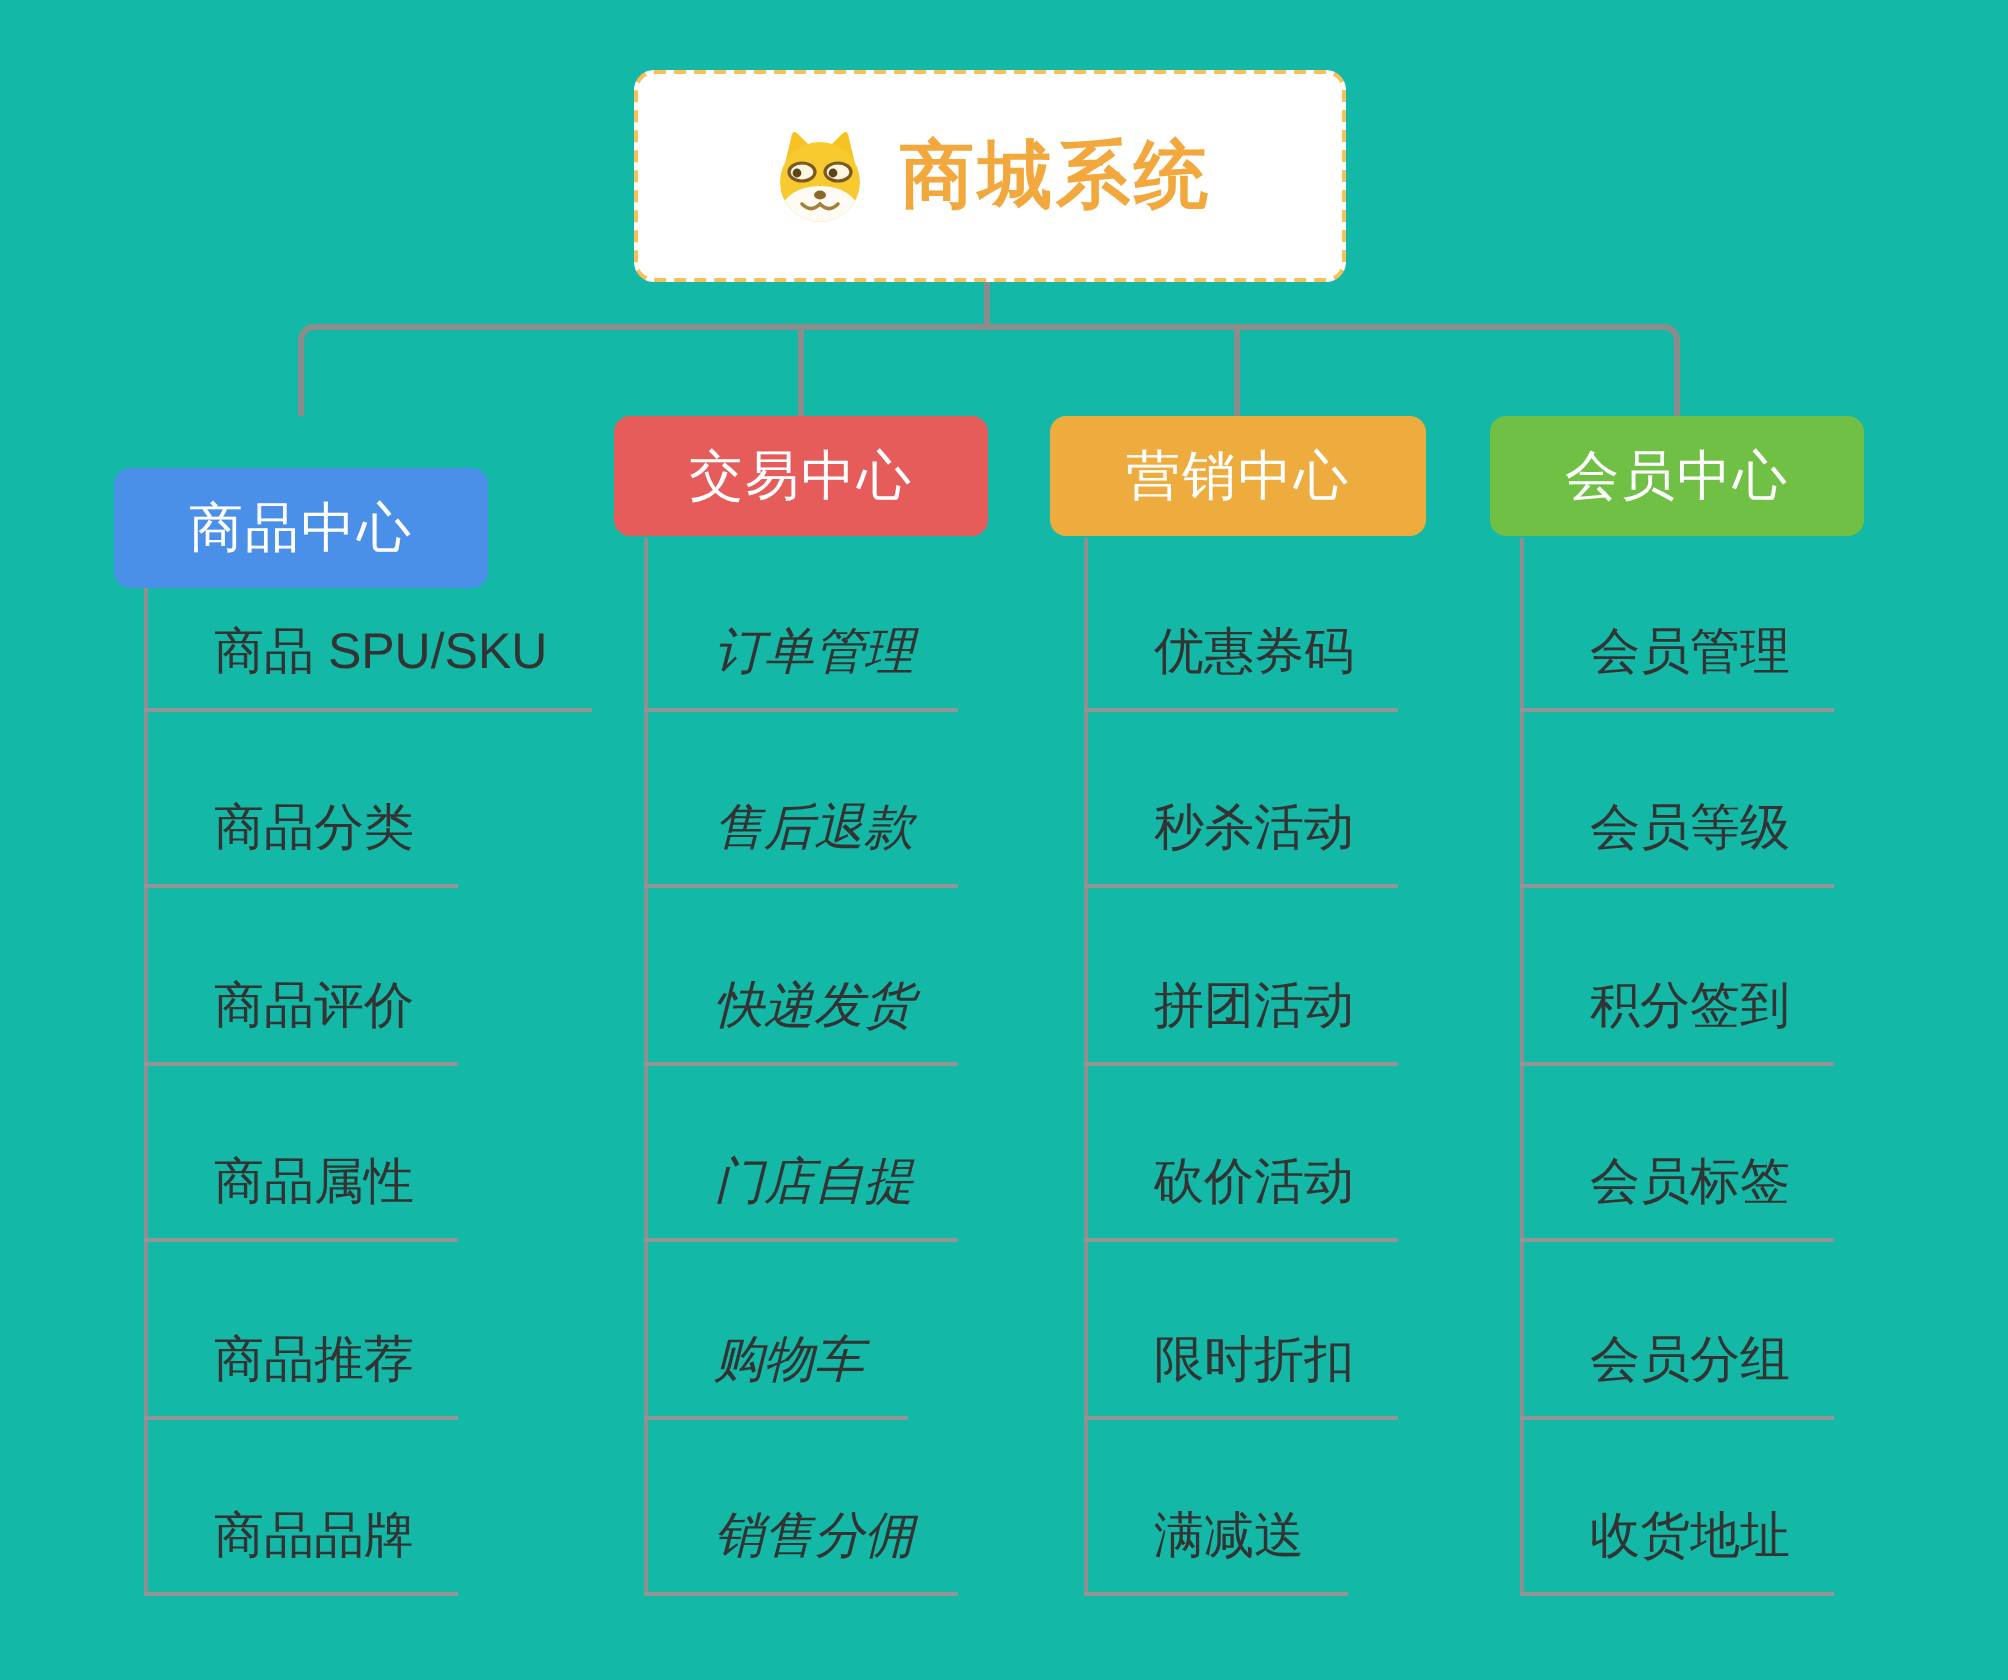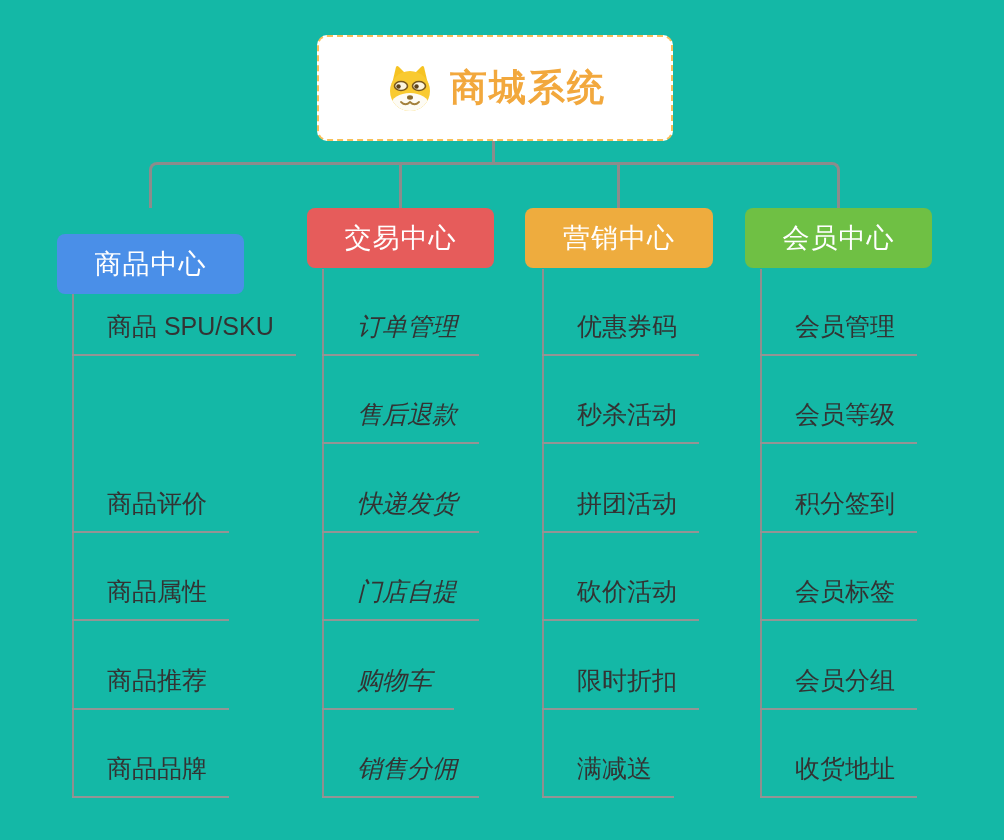--- a/index.html
+++ b/index.html
@@ -147,20 +147,21 @@
     <span>交易中心</span>
   </div>
   <div class="branch-node branch-4" style="background-color: rgb(111, 192, 68);">
     <span>会员中心</span>
   </div>
   <div class="branch-node branch-3" style="background-color: rgb(238, 172, 62);">
     <span>营销中心</span>
   </div>
 
   <div class="leaf c1 r1">商品 SPU/SKU</div>
+  <div class="leaf c1 r2">商品分类</div>
   <div class="leaf c1 r3">商品评价</div>
   <div class="leaf c1 r4">商品属性</div>
   <div class="leaf c1 r5">商品推荐</div>
   <div class="leaf c1 r6">商品品牌</div>
 
   <div class="leaf c2 r1">订单管理</div>
   <div class="leaf c2 r2">售后退款</div>
   <div class="leaf c2 r3">快递发货</div>
   <div class="leaf c2 r4">门店自提</div>
   <div class="leaf c2 r5">购物车</div>

